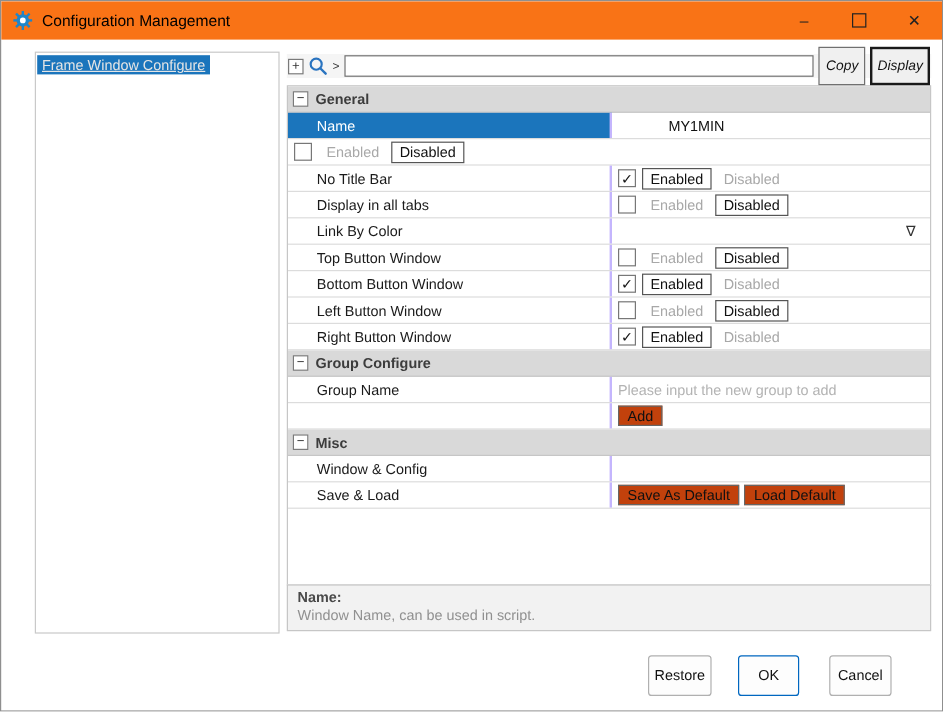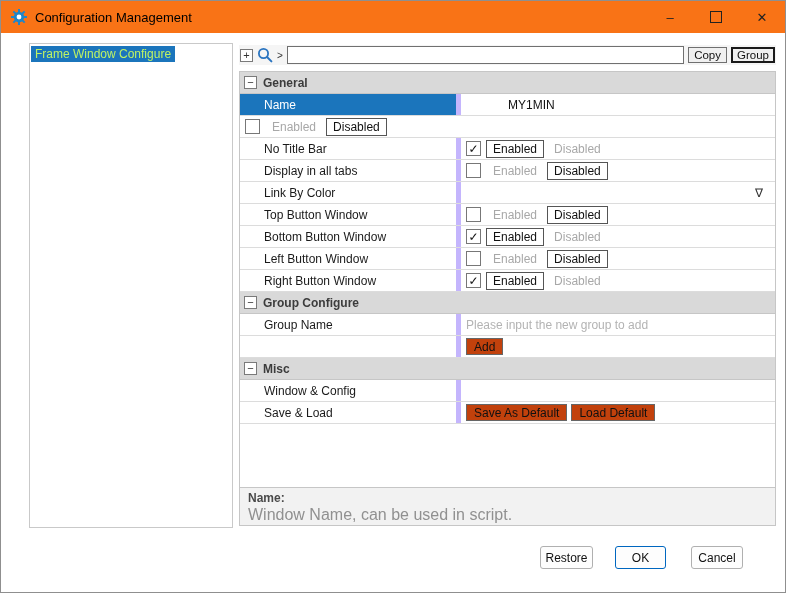--- a/index.html
+++ b/index.html
@@ -12,59 +12,59 @@
   .titlebar{position:absolute;top:0;left:0;right:0;height:32px;display:flex;align-items:center;background:#f97316;}
   .gear-icon{margin-left:10px;width:16px;height:16px;display:flex;align-items:center;}
   .title-text{margin-left:8px;font-size:13px;color:#000;}
   .win-controls{margin-left:auto;display:flex;height:100%;}
   .win-btn{width:46px;height:100%;display:flex;align-items:center;justify-content:center;font-size:13px;color:#222;cursor:default;}
   .maximize-glyph{width:10px;height:10px;border:1px solid #222;display:inline-block;}
   
   .sidebar{position:absolute;left:28px;top:42px;width:204px;height:485px;box-sizing:border-box;
     border:1px solid #c9c9c9;background:#fff;padding:2px 1px;}
   .sidebar-item{display:inline-block;padding:1px 4px;font-size:12px;}
-  .sidebar-item.selected{background:#1b75bc;color:#bef264;}
+  .sidebar-item.selected{background:#1b75bc;color:#e5e5e5;text-decoration:underline;}
   
   .rightpanel{position:absolute;left:238px;top:44px;width:537px;height:483px;box-sizing:border-box;}
   .toolbar{display:flex;align-items:center;height:20px;margin-bottom:6px;gap:4px;background:#f5f5f5;padding:0 1px;}
   .small-box{width:13px;height:13px;box-sizing:border-box;border:1px solid #7a7a7a;background:#fff;
     display:flex;align-items:center;justify-content:center;font-size:11px;line-height:1;color:#333;flex:0 0 auto;font-weight:normal;}
   .arrow-glyph{font-size:10px;color:#333;flex:0 0 auto;}
   .search-input{flex:1;height:18px;box-sizing:border-box;border:1px solid #707070;background:#fff;
     font-family:"Liberation Sans",sans-serif;font-size:12px;padding:0 3px;outline:none;}
-  .tb-btn{height:16px;box-sizing:border-box;border:1px solid #707070;background:#f0f0f0;
-    font-size:11.5px;padding:0 5px;display:flex;align-items:center;flex:0 0 auto;color:#111;}
+  .tb-btn{height:32px;box-sizing:border-box;border:1px solid #707070;background:#f0f0f0;
+    font-size:11.5px;padding:0 5px;display:flex;align-items:center;flex:0 0 auto;color:#111;font-style:italic;}
   .tb-btn.focused{border:2px solid #1a1a1a;padding:0 4px;}
   
   .grid{border:1px solid #c6c6c6;background:#fff;}
   .g-header{height:22px;box-sizing:border-box;background:#d9d9d9;display:flex;align-items:center;
     padding-left:4px;border-bottom:1px solid #c6c6c6;color:#3c3c3c;font-weight:bold;}
   .g-header .small-box{margin-right:6px;}
   .g-row{height:22px;box-sizing:border-box;display:flex;border-bottom:1px solid #dcdcdc;}
-  .g-label{width:221px;box-sizing:border-box;padding-left:24px;display:flex;align-items:center;
-    border-right:5px solid #c4b5fd;color:#1a1a1a;overflow:hidden;white-space:nowrap;}
+  .g-label{width:270px;box-sizing:border-box;padding-left:24px;display:flex;align-items:center;
+    border-right:2px solid #c4b5fd;color:#1a1a1a;overflow:hidden;white-space:nowrap;}
   .g-label.selected{background:#1b75bc;color:#fff;}
   .g-value{flex:1;display:flex;align-items:center;padding-left:5px;position:relative;overflow:hidden;white-space:nowrap;}
   .name-value{padding-left:47px;text-align:center;}
   .checkbox{width:15px;height:15px;box-sizing:border-box;border:1px solid #777;background:#fff;
     display:flex;align-items:center;justify-content:center;font-size:12px;line-height:1;margin-right:5px;color:#111;flex:0 0 auto;}
   .state{font-size:12px;padding:1px 6px;margin-right:3px;border:1px solid transparent;}
   .state[data-state="on"]{border-color:#555;background:#fff;color:#111;}
   .state[data-state="off"]{color:#a8a8a8;}
   .dropdown-glyph{position:absolute;right:12px;color:#333;font-size:12px;}
   .placeholder{color:#b3b3b3;}
   .mini-btn{border:1px solid #666;background:#c2410c;padding:1px 7px;margin-right:4px;font-size:12px;color:#111;
     display:inline-flex;align-items:center;height:17px;box-sizing:border-box;}
   .filler{height:63px;}
   
   .description{border:1px solid #c6c6c6;margin-top:-1px;background:#f2f2f2;box-sizing:border-box;height:39px;padding:3px 8px;}
   .desc-title{font-weight:bold;color:#4a4a4a;font-size:12px;}
-  .desc-text{color:#909090;font-size:16px;margin-top:1px;}
-  
-  .btn{position:absolute;top:545px;height:23px;box-sizing:border-box;border:1px solid #b0b0b0;border-radius:3px;
+  .desc-text{color:#909090;font-size:12px;margin-top:1px;}
+  
+  .btn{position:absolute;top:545px;height:34px;box-sizing:border-box;border:1px solid #b0b0b0;border-radius:3px;
     background:#fdfdfd;font-size:12px;display:flex;align-items:center;justify-content:center;color:#111;cursor:default;}
   .btn-restore{left:539px;width:53px;}
   .btn-ok{left:614px;width:51px;border:1.5px solid #0067c0;}
   .btn-cancel{left:690px;width:52px;}
 </style>
 </head>
 <body>
 
 <div class="window">
 
@@ -105,21 +105,21 @@
       <span class="small-box">+</span>
       <span style="display:flex;flex:0 0 auto;">
         <svg width="16" height="16" viewBox="0 0 16 16">
           <circle cx="6.5" cy="6.5" r="4.6" fill="none" stroke="#2a74c0" stroke-width="1.8"></circle>
           <line x1="10.3" y1="10.3" x2="14.4" y2="14.4" stroke="#2a74c0" stroke-width="2" stroke-linecap="round"></line>
         </svg>
       </span>
       <span class="arrow-glyph">&gt;</span>
       <input class="search-input" type="text" value="" style="">
       <span class="tb-btn">Copy</span>
-      <span class="tb-btn focused">Group</span>
+      <span class="tb-btn focused">Display</span>
     </div>
 
     <div class="grid">
 
       <div class="g-header">
         <span class="small-box">−</span>
         <span>General</span>
       </div>
 
       <div class="g-row">

